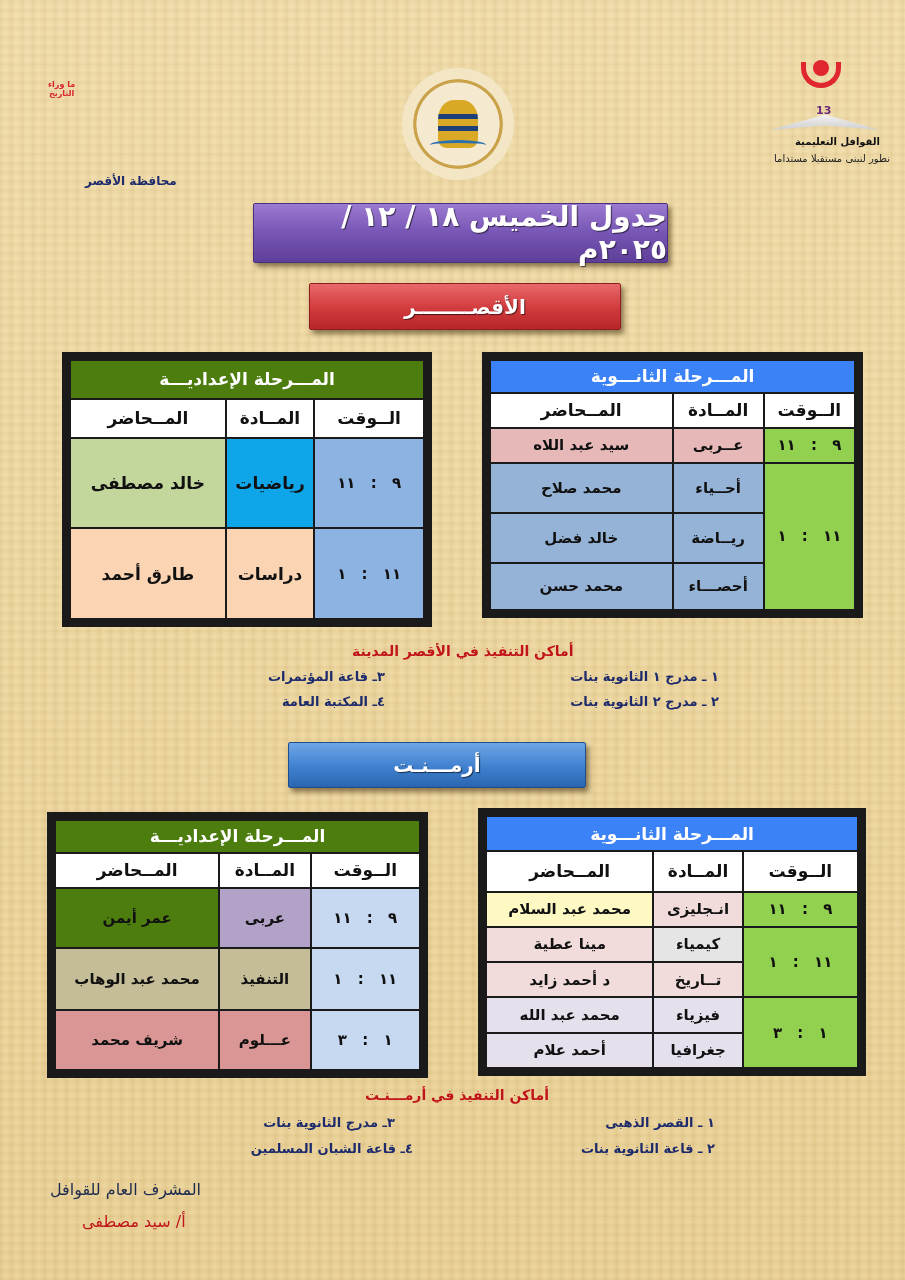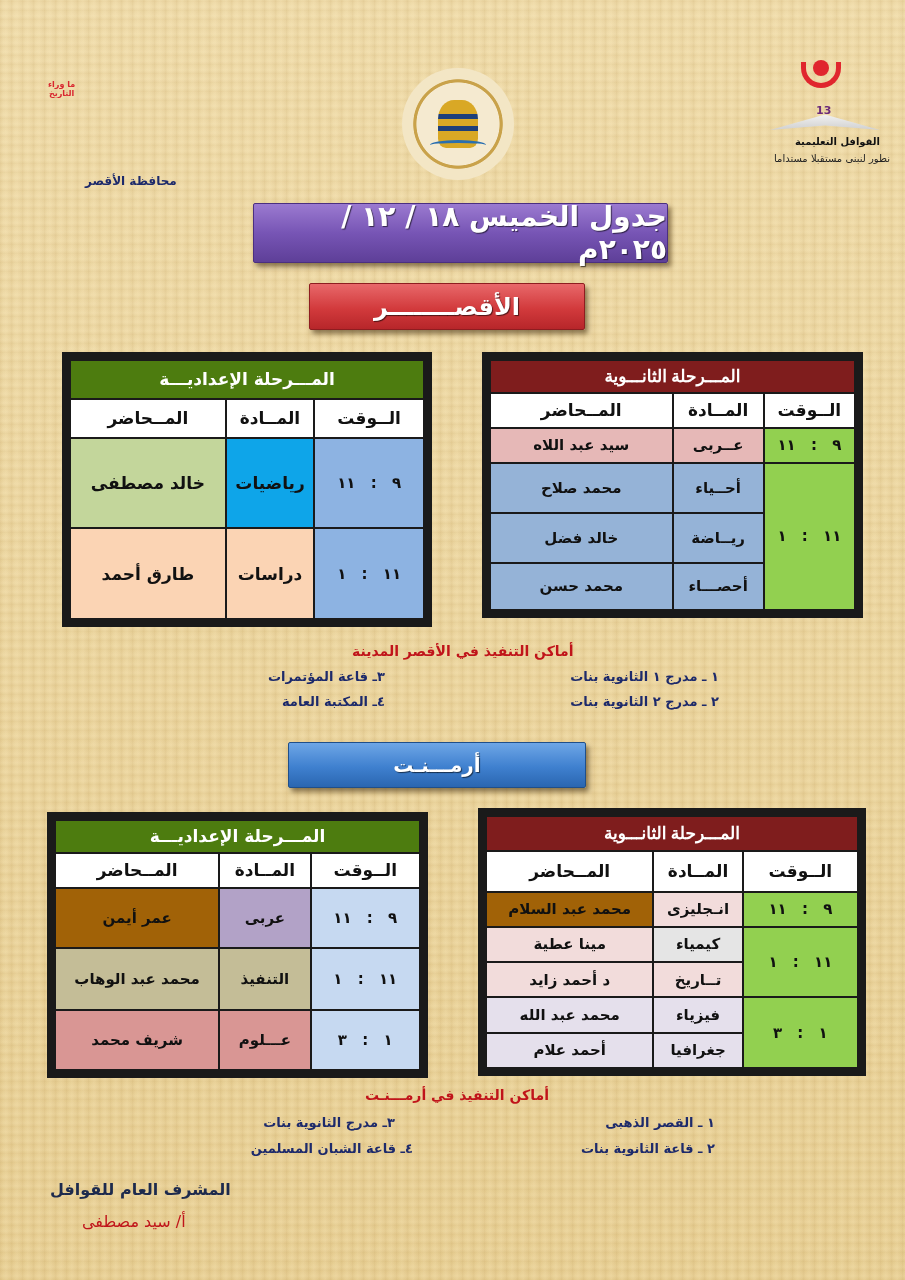--- a/index.html
+++ b/index.html
@@ -41,46 +41,46 @@
   .caravan-book { position: absolute; left: 10px; top: 52px; width: 110px; height: 22px; background: linear-gradient(180deg,#ffffff,#d0d0d0); clip-path: polygon(0 100%, 50% 30%, 100% 100%, 50% 80%); }
   .caravan-num { position: absolute; left: 56px; top: 48px; font-size: 11px; color: #6b2b7a; font-weight: bold; direction: ltr; }
   .caravan-name { position: absolute; right: 10px; top: 80px; font-size: 10px; font-weight: bold; color: #111; white-space: nowrap; }
   .caravan-slogan { position: absolute; right: 0; top: 97px; font-size: 10px; color: #222; white-space: nowrap; }
 
   
   .banner { display: flex; align-items: center; justify-content: center; color: #fff; font-weight: bold;
     box-shadow: 3px 4px 5px rgba(60,40,10,0.55); border-radius: 2px; text-shadow: 1px 1px 1px rgba(0,0,0,0.6); }
   .title-banner { left: 253px; top: 203px; width: 415px; height: 60px; font-size: 28px;
     background: linear-gradient(180deg, #9b7ad0 0%, #7755b5 50%, #5e3f98 100%); border: 1px solid #4b2f80; }
-  .region-banner-red { left: 309px; top: 283px; width: 276px; height: 47px; font-size: 24px;
+  .region-banner-red { left: 309px; top: 283px; width: 312px; height: 47px; font-size: 20px;
     background: linear-gradient(180deg, #e8686a 0%, #d23a3c 55%, #b7262a 100%); border: 1px solid #8e1d20; }
   .region-banner-blue { left: 288px; top: 742px; width: 298px; height: 46px; font-size: 20px;
     background: linear-gradient(180deg, #6ea6e6 0%, #3f80cf 55%, #2a66b0 100%); border: 1px solid #1f4f8a; }
 
   
   .sched { border: 3px double #1a1a1a; outline: 2px solid #1a1a1a; outline-offset: -6px; background: #1a1a1a; padding: 4px; }
   .sched table { width: 100%; height: 100%; border-collapse: collapse; table-layout: fixed; direction: rtl; }
   .sched td, .sched th { border: 2px solid #1a1a1a; text-align: center; vertical-align: middle; font-weight: bold; color: #111; font-size: 15px; }
   .sched .cap { color: #fff; font-size: 17px; }
   .sched .hdr { background: #ffffff; font-size: 17px; }
-  .navy { background: #7f1d1d; font-family: Liberation Serif, serif; }
+  .navy { background: #3b82f6; }
   .red { background: #4d7c0f; }
   .time { direction: rtl; word-spacing: 10px; font-size: 14px; }
 
   .tbl-lux-sec { left: 482px; top: 352px; width: 381px; height: 266px; }
   .tbl-lux-prep { left: 62px; top: 352px; width: 370px; height: 275px; }
   .tbl-arm-sec { left: 478px; top: 808px; width: 388px; height: 268px; }
   .tbl-arm-prep { left: 47px; top: 812px; width: 381px; height: 266px; }
 
   
   .venues-title { font-size: 14px; font-weight: bold; color: #c0141a; white-space: nowrap; }
   .venue { font-size: 13px; font-weight: bold; color: #1d2a6b; white-space: nowrap; }
 
   
-  .footer-role { left: 50px; top: 1180px; font-size: 16px; color: #1d2a4d; white-space: nowrap; font-weight: bold; }
+  .footer-role { left: 50px; top: 1180px; font-size: 16px; color: #1d2a4d; white-space: nowrap; }
   .footer-name { left: 82px; top: 1212px; font-size: 16px; color: #c0141a; white-space: nowrap; }
 </style>
 </head>
 <body>
 
 <div class="abs luxor-logo">
   <div class="luxor-tag">
     <div>ما وراء</div>
     <div>التاريخ</div>
   </div>
@@ -195,21 +195,21 @@
           <td colspan="3" class="cap navy">المـــرحلة الثانـــوية</td>
         </tr>
     <tr style="height:16%">
       <td class="hdr">الــوقت</td>
       <td class="hdr">المــادة</td>
       <td class="hdr">المــحاضر</td>
     </tr>
     <tr style="height:14%">
       <td class="time" style="background:#92d050">٩ : ١١</td>
       <td style="background:#f2dcdb">انـجليزى</td>
-      <td style="background:#a16207">محمد عبد السلام</td>
+      <td style="background:#fef9c3">محمد عبد السلام</td>
     </tr>
     <tr style="height:14%">
       <td rowspan="2" class="time" style="background:#92d050">١١ : ١</td>
       <td style="background:#e5e5e5">كيمياء</td>
       <td style="background:#f2dcdb">مينا عطية</td>
     </tr>
     <tr style="height:14%">
       <td style="background:#f2dcdb">تــاريخ</td>
       <td style="background:#f2dcdb">د  أحمد زايد</td>
     </tr>
@@ -238,21 +238,21 @@
           <td colspan="3" class="cap red">المـــرحلة الإعداديـــة</td>
         </tr>
     <tr style="height:14%">
       <td class="hdr">الــوقت</td>
       <td class="hdr">المــادة</td>
       <td class="hdr">المــحاضر</td>
     </tr>
     <tr style="height:24%">
       <td class="time" style="background:#c6d9f1">٩ : ١١</td>
       <td style="background:#b2a2c7">عربى</td>
-      <td style="background:#a16207">عمر أيمن</td>
+      <td style="background:#4d7c0f">عمر أيمن</td>
     </tr>
     <tr style="height:25%">
       <td class="time" style="background:#c6d9f1">١١ : ١</td>
       <td style="background:#c4bd97">التنفيذ</td>
       <td style="background:#c4bd97">محمد عبد الوهاب</td>
     </tr>
     <tr style="height:24%">
       <td class="time" style="background:#c6d9f1">١ : ٣</td>
       <td style="background:#d99694">عـــلوم</td>
       <td style="background:#d99694">شريف محمد</td>

